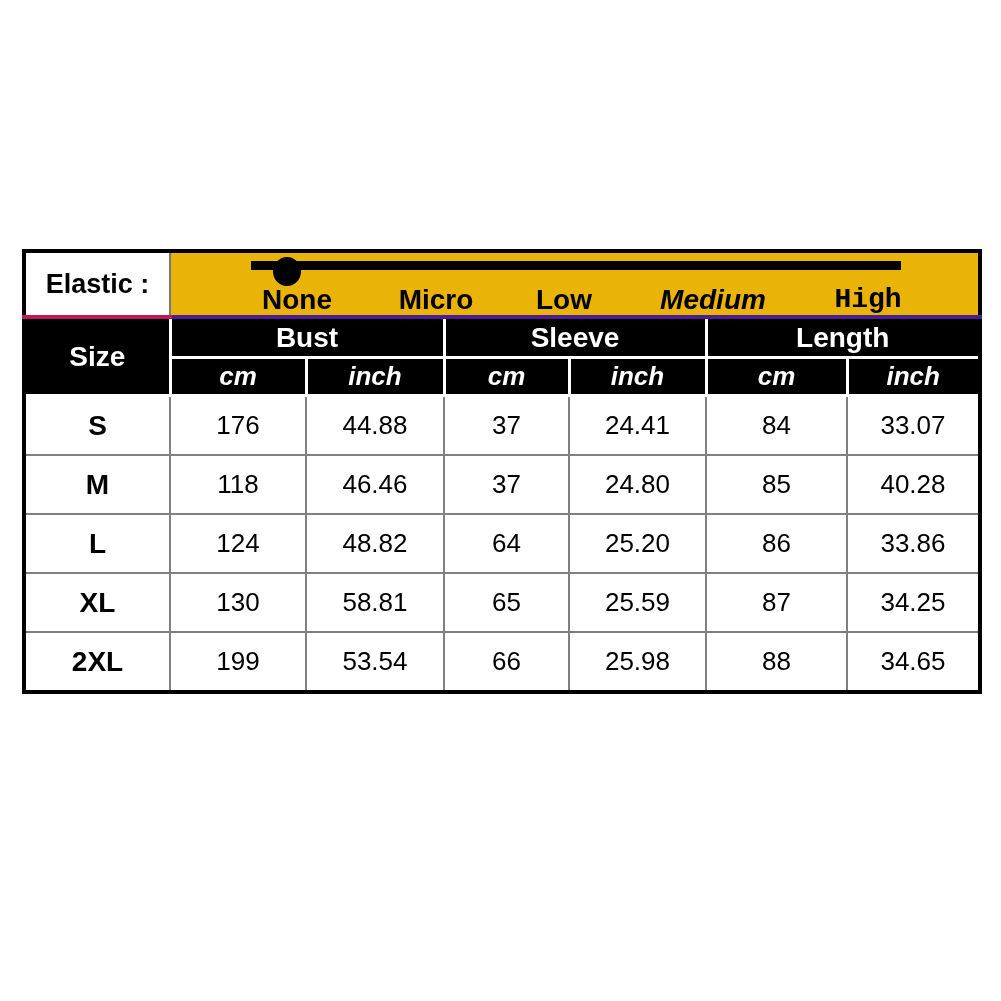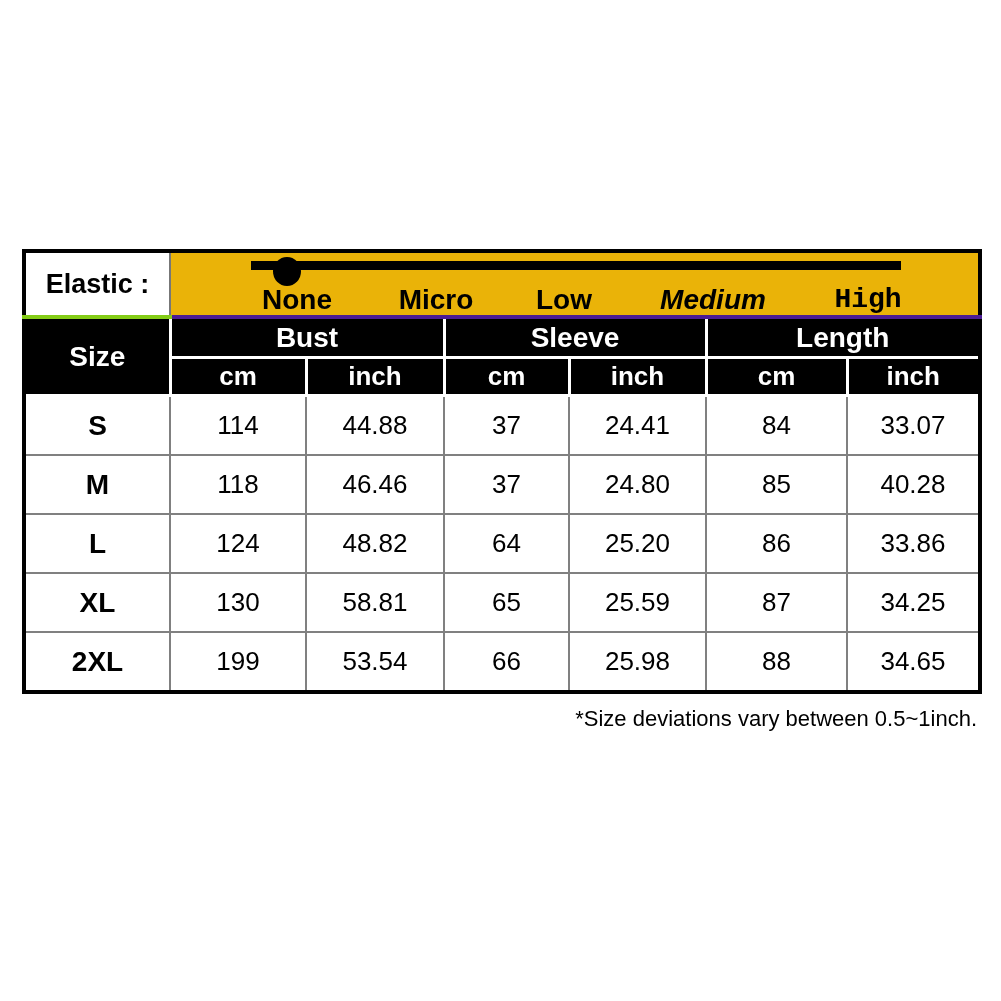--- a/index.html
+++ b/index.html
@@ -29,21 +29,21 @@
   }
   
   td.elastic-label {
     height: 60px;
     text-align: center;
     vertical-align: middle;
     font-weight: bold;
     font-size: 27px;
     background: #ffffff;
     border-right: 2px solid #777777;
-    border-bottom: 4px solid #84cc16;
+    border-bottom: 4px solid #be185d;
   }
   td.slider-cell {
     position: relative;
     height: 60px;
     background: #eab308;
     border-bottom: 4px solid #4c1d95;
     padding: 0;
     margin-left: 8px;
   }
   .slider-track {
@@ -82,21 +82,21 @@
     background: #000000;
     color: #ffffff;
     font-weight: bold;
     text-align: center;
     vertical-align: middle;
     border: 3px solid #ffffff;
     padding: 0;
   }
   th.size-head { font-size: 30px; }
   tr.group-row th { height: 37px; font-size: 28px; }
-  tr.unit-row  th { height: 35px; font-size: 26px; }
+  tr.unit-row  th { height: 35px; font-size: 26px; font-style: italic; }
   
   tr.data-row td {
     height: 57px;
     text-align: center;
     vertical-align: middle;
     background: #ffffff;
     border: 2px solid #808080;
     font-size: 26px;
     padding: 0;
   }
@@ -156,21 +156,21 @@
       <th>cm</th>
       <th>inch</th>
       <th>cm</th>
       <th>inch</th>
       <th>cm</th>
       <th>inch</th>
     </tr>
 
     <tr class="data-row">
       <td class="size-cell">S</td>
-      <td>114</td>
+      <td>176</td>
       <td>44.88</td>
       <td>37</td>
       <td>24.41</td>
       <td>84</td>
       <td>33.07</td>
     </tr>
     <tr class="data-row">
       <td class="size-cell">M</td>
       <td>118</td>
       <td>46.46</td>
@@ -202,15 +202,14 @@
       <td>199</td>
       <td>53.54</td>
       <td>66</td>
       <td>25.98</td>
       <td>88</td>
       <td>34.65</td>
     </tr>
   </tbody>
     </table>
 
-  <div class="footnote">*Size deviations vary between 0.5~1inch.</div>
 
 </div>
 
 </body></html>

